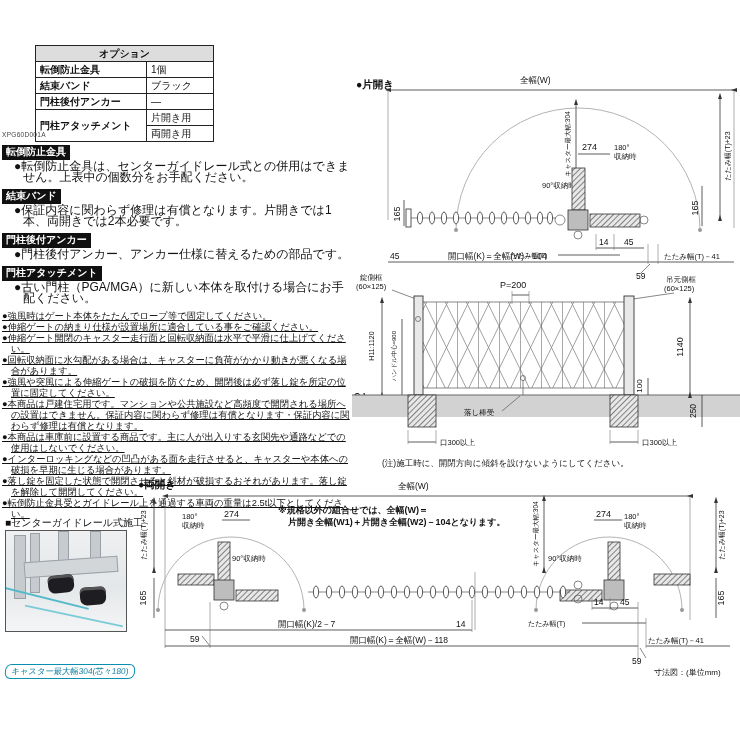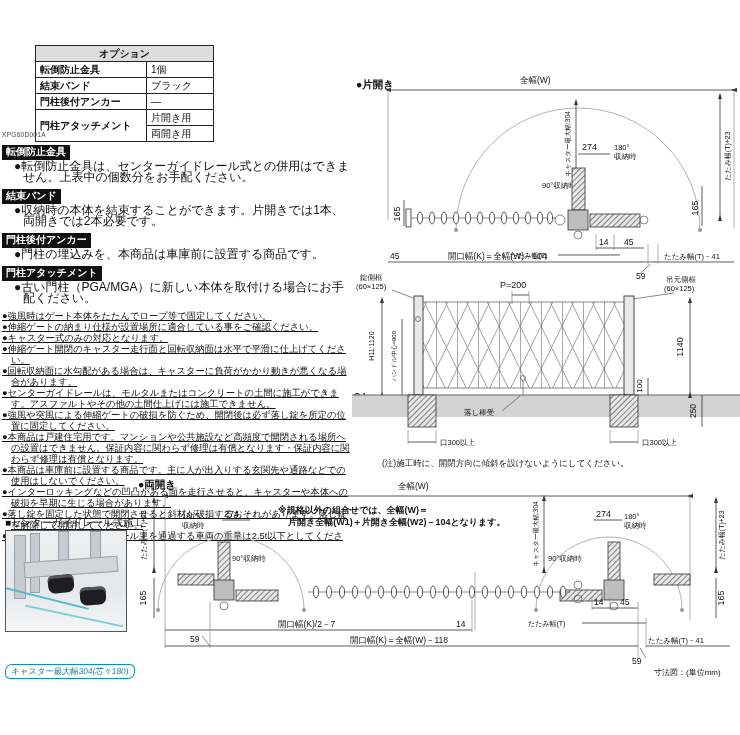--- a/index.html
+++ b/index.html
@@ -78,32 +78,30 @@
       <td class="val">両開き用</td>
         </tr>
   </tbody>
     </table>
   <div class="code">XPG60D001A</div>
 
   <div class="left-text">
     <div class="shead">転倒防止金具</div>
     <p class="sbody">●転倒防止金具は、センターガイドレール式との併用はできません。上表中の個数分をお手配ください。</p>
     <div class="shead">結束バンド</div>
-    <p class="sbody">●収納時の本体を結束することができます。片開きでは1本、両開きでは2本必要です。</p>
+    <p class="sbody">●保証内容に関わらず修理は有償となります。片開きでは1本、両開きでは2本必要です。</p>
     <div class="shead">門柱後付アンカー</div>
-    <p class="sbody">●門柱の埋込みを、本商品は車庫前に設置する商品です。</p>
+    <p class="sbody">●門柱後付アンカー、アンカー仕様に替えるための部品です。</p>
     <div class="shead">門柱アタッチメント</div>
     <p class="sbody">●古い門柱（PGA/MGA）に新しい本体を取付ける場合にお手配ください。</p>
     <ul class="cautions">
       <li>●強風時はゲート本体をたたんでロープ等で固定してください。</li>
       <li>●伸縮ゲートの納まり仕様が設置場所に適合している事をご確認ください。</li>
-      <li>●キャスター式のみの対応となります。</li>
       <li>●伸縮ゲート開閉のキャスター走行面と回転収納面は水平で平滑に仕上げてください。</li>
       <li>●回転収納面に水勾配がある場合は、キャスターに負荷がかかり動きが悪くなる場合があります。</li>
-      <li>●センターガイドレールは、モルタルまたはコンクリートの土間に施工ができます。アスファルトやその他の土間仕上げには施工できません。</li>
       <li>●強風や突風による伸縮ゲートの破損を防ぐため、開閉後は必ず落し錠を所定の位置に固定してください。</li>
       <li>●本商品は戸建住宅用です。マンションや公共施設など高頻度で開閉される場所への設置はできません。保証内容に関わらず修理は有償となります・保証内容に関わらず修理は有償となります。</li>
       <li>●本商品は車庫前に設置する商品です。主に人が出入りする玄関先や通路などでの使用はしないでください。</li>
       <li>●インターロッキングなどの凹凸がある面を走行させると、キャスターや本体への破損を早期に生じる場合があります。</li>
       <li>●落し錠を固定した状態で開閉させると斜材が破損するおそれがあります。落し錠を解除して開閉してください。</li>
       <li>●転倒防止金具受とガイドレール上を通過する車両の重量は2.5t以下としてください。</li>
     </ul>
   </div>
 
   <div class="install">

